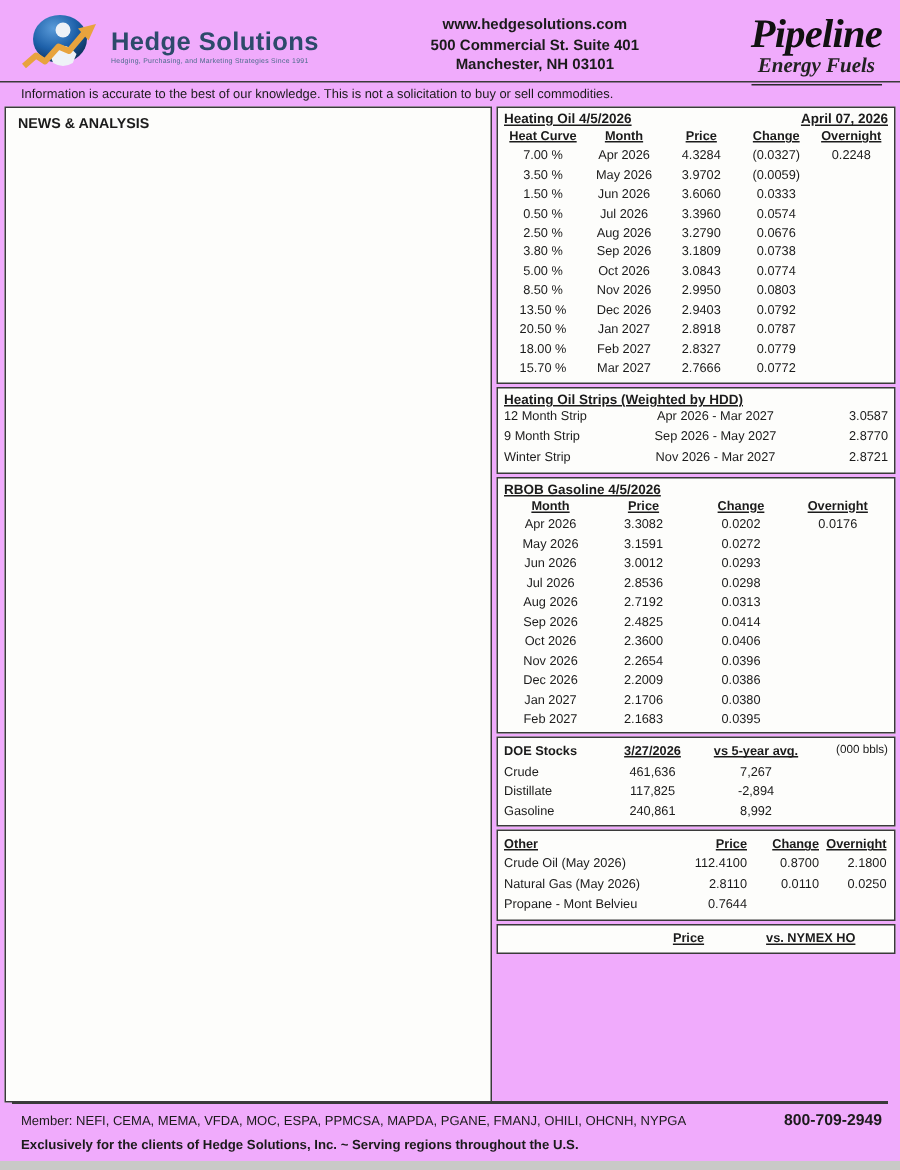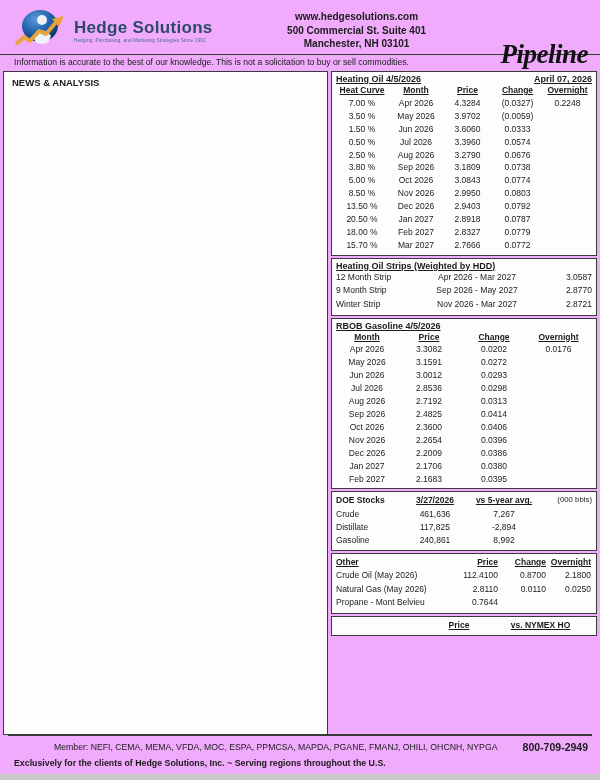--- a/index.html
+++ b/index.html
@@ -7,21 +7,21 @@
   body { background:#c9c9c7; font-family:"Liberation Sans", sans-serif; color:#1b1b1b; }
   .page { position:relative; width:600px; height:774px; background:#f0abfc; overflow:hidden; }
 
   
   .header { display:flex; justify-content:space-between; align-items:flex-start; padding:7px 12px 2px 14px; height:54px; }
   .logo-wrap { display:flex; align-items:center; }
   .logo-text { margin-left:4px; margin-top:6px; }
   .company-name { font-size:17px; font-weight:bold; color:#2d4a6b; letter-spacing:.3px; line-height:1; }
   .company-tagline { font-size:4.6px; color:#4a6a8a; margin-top:2px; letter-spacing:.2px; }
   .addr { text-align:center; font-weight:bold; font-size:10px; line-height:1.35; padding-top:3px; }
-  .brand { text-align:center; padding-top:2px; border-bottom:1.5px solid #2a2a2a; padding-bottom:3px;margin-top:32px; }
+  .brand { text-align:center; padding-top:2px; border-bottom:1.5px solid #2a2a2a; padding-bottom:3px; }
   .brand-title { font-family:"Liberation Serif", serif; font-style:italic; font-weight:bold; font-size:27px; letter-spacing:-.5px; line-height:1; color:#111; }
   .brand-sub { font-family:"Liberation Serif", serif; font-style:italic; font-weight:bold; font-size:14px; color:#222; margin-top:1px; }
 
   .disclaimer { border-top:1px solid #3a3a3a; font-size:8.6px; padding:2px 14px 4px; }
 
   
   .main { display:flex; align-items:flex-start; gap:3px; padding:0 3px; }
   .panel { border:1px solid #3a3a3a; background:#fdfdfb; }
   .news-panel { width:325px; height:664px; padding:5px 8px; }
   .news-title { font-weight:bold; font-size:9.5px; margin-bottom:4px; }
@@ -48,21 +48,21 @@
   .doe-row .n2, .doe-head .d2 { text-align:center; }
   .oth-head { display:grid; grid-template-columns:110px 52px 48px 45px; font-size:8.5px; font-weight:bold; line-height:1.55; }
   .oth-row { display:grid; grid-template-columns:110px 52px 48px 45px; font-size:8.5px; line-height:1.6; }
   .oth-row span:nth-child(n+2), .oth-head span:nth-child(n+2) { text-align:right; }
   .nyh-head { display:grid; grid-template-columns:92px 62px 101px; font-size:8.5px; font-weight:bold; line-height:1.55; }
   .nyh-row { display:grid; grid-template-columns:92px 62px 101px; font-size:8.5px; line-height:1.6; }
   .nyh-row .c, .nyh-head .c { text-align:center; }
 
   
   .footer { position:absolute; left:8px; right:8px; bottom:6px; border-top:2px solid #3a3a3a; padding:5px 4px 0 6px; }
-  .member-line { display:flex; justify-content:space-between; align-items:center;margin-left:40px; }
+  .member-line { display:flex; justify-content:space-between; align-items:center; }
   .member { font-size:8.7px; }
   .phone { font-size:10.5px; font-weight:bold; }
   .foot-tag { font-size:8.8px; font-weight:bold; margin-top:5px; }
 </style>
 </head>
 <body>
 
 <div class="page">
 
   <div class="header">

